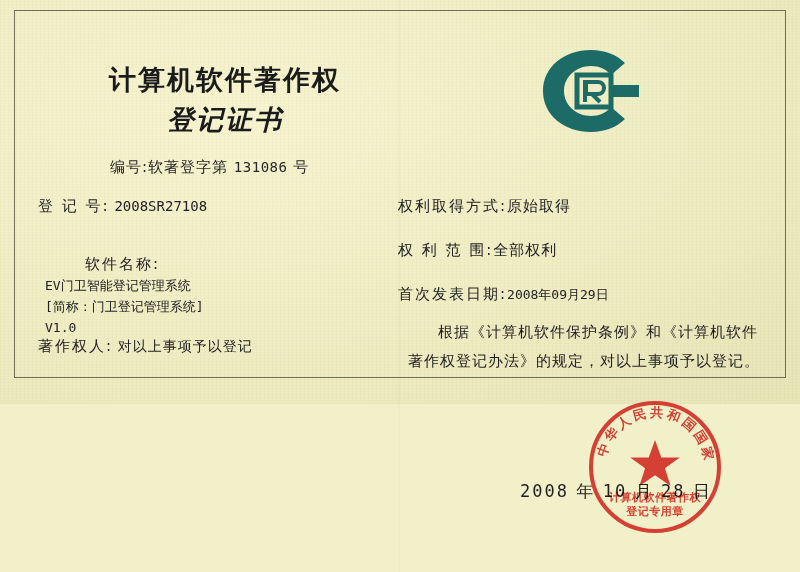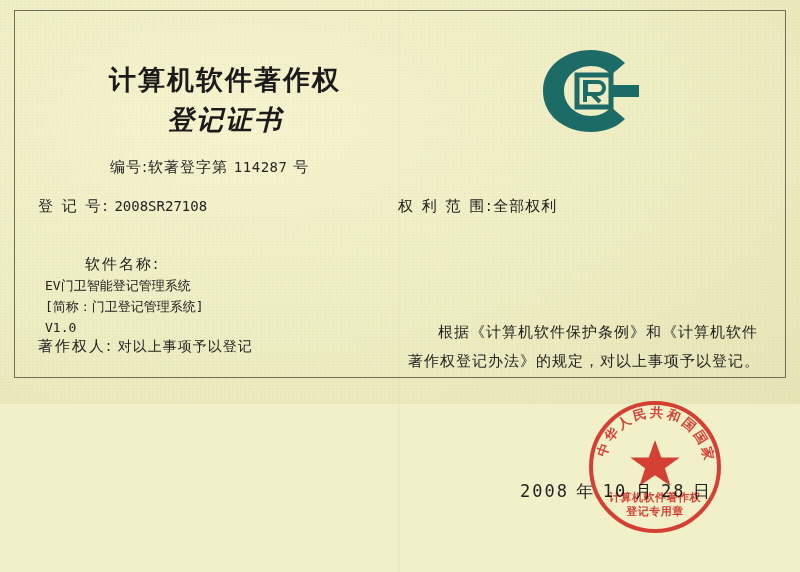--- a/index.html
+++ b/index.html
@@ -238,21 +238,21 @@
       </svg>
     </div>
 
     <div class="title-block">
       <div class="title-line1">计算机软件著作权</div>
       <div class="title-line2">登记证书</div>
     </div>
 
     <div class="cert-number">
       <span>编号:软著登字第</span>
-      <span class="mono">114287</span>
+      <span class="mono">131086</span>
       <span>号</span>
     </div>
 
     <div class="left-col">
 
       <div class="field field-regno">
         <span class="flabel">登 记 号:</span>
         <span class="fvalue">2008SR27108</span>
       </div>
 
@@ -264,25 +264,31 @@
 
       <div class="field field-owner">
         <span class="flabel">著作权人:</span>
         <span class="fvalue">对以上事项予以登记</span>
       </div>
 
     </div>
 
     <div class="right-col">
 
+      <div class="rfield">
+        <span class="flabel">权利取得方式:</span><span class="fvalue">原始取得</span>
+      </div>
 
       <div class="rfield">
         <span class="flabel">权 利 范 围:</span><span class="fvalue">全部权利</span>
       </div>
 
+      <div class="rfield">
+        <span class="flabel">首次发表日期:</span><span class="fvalue mono">2008年09月29日</span>
+      </div>
 
     </div>
 
     <div class="statement">根据《计算机软件保护条例》和《计算机软件著作权登记办法》的规定，对以上事项予以登记。</div>
 
     <div class="date-line">
       <span class="dnum">2008</span>
       <span>年</span>
       <span class="dnum">10</span>
       <span>月</span>

